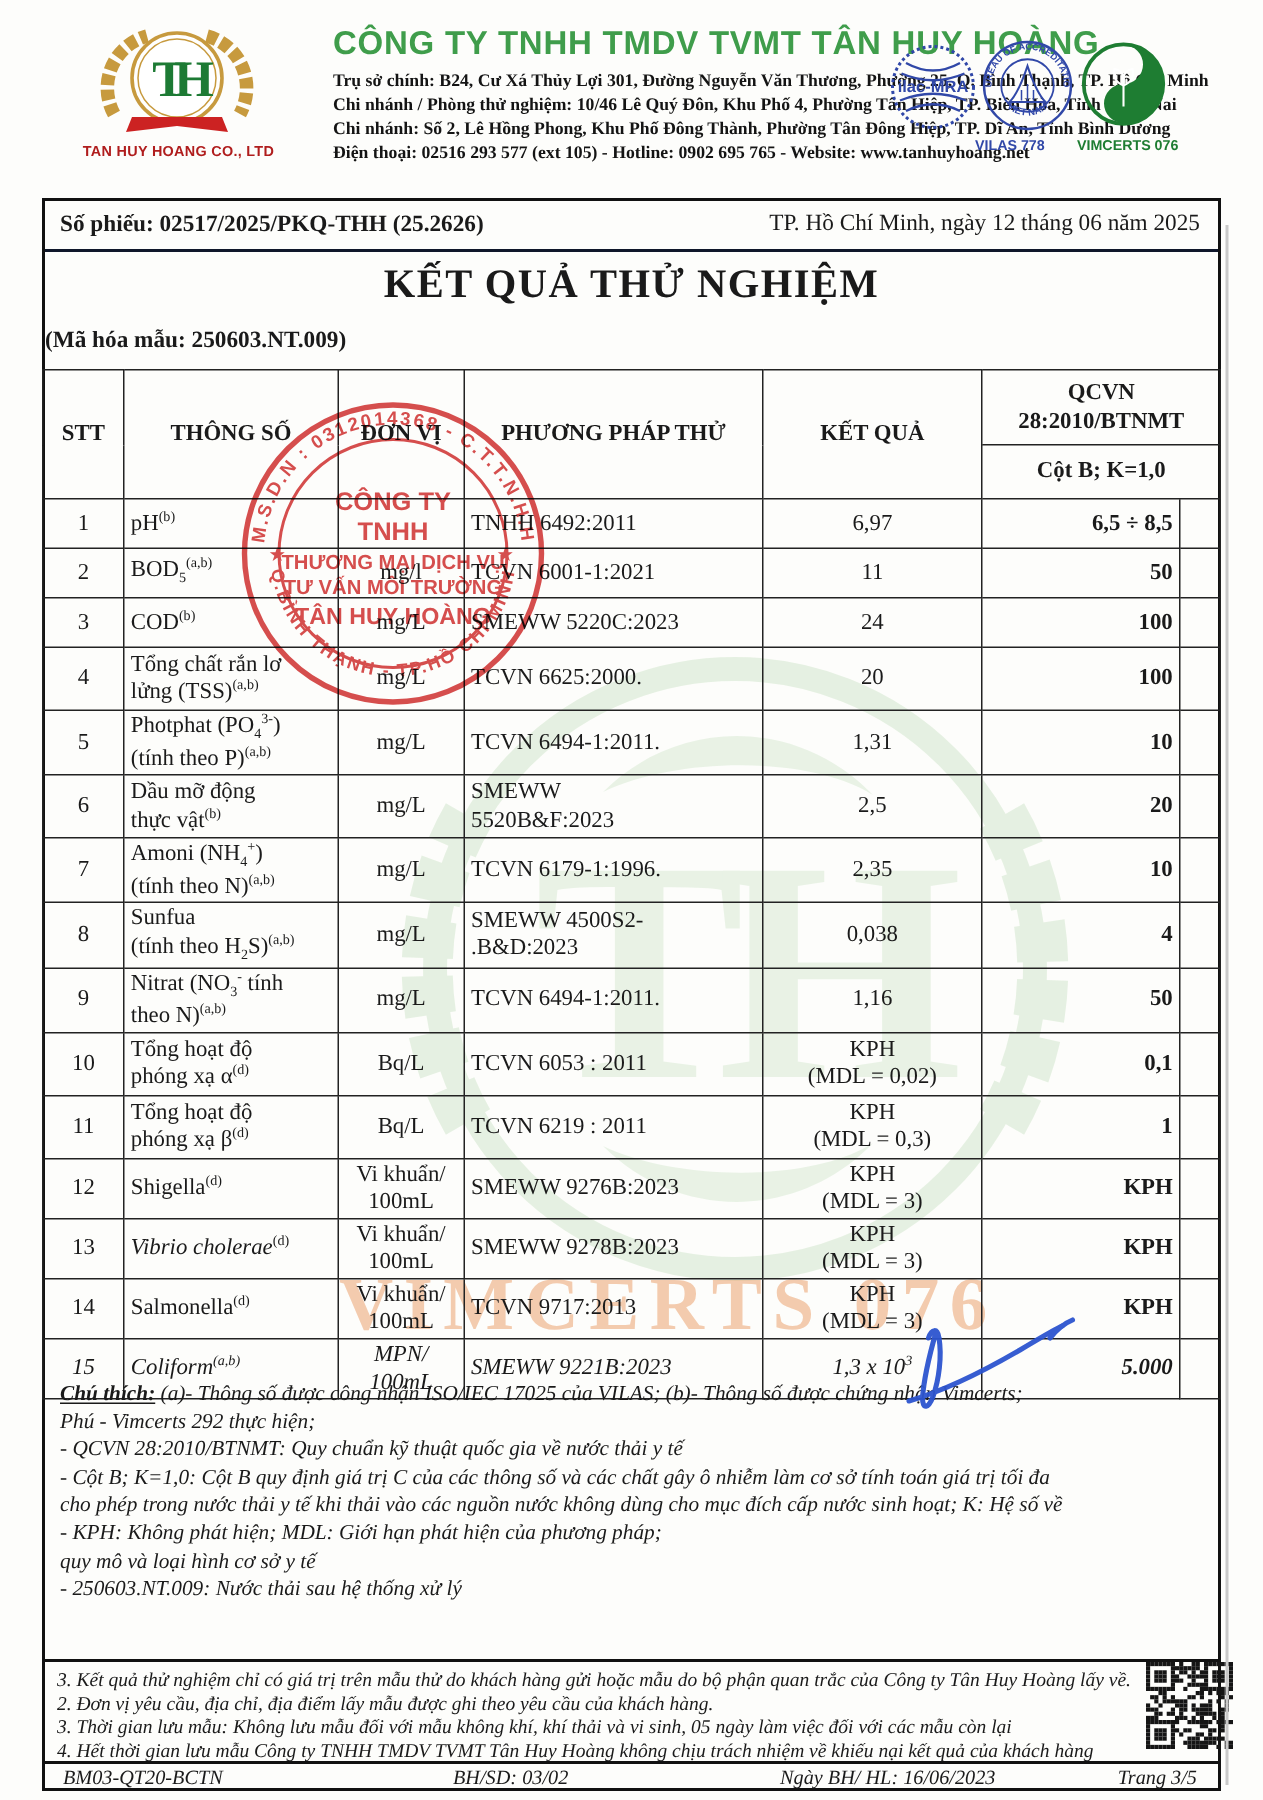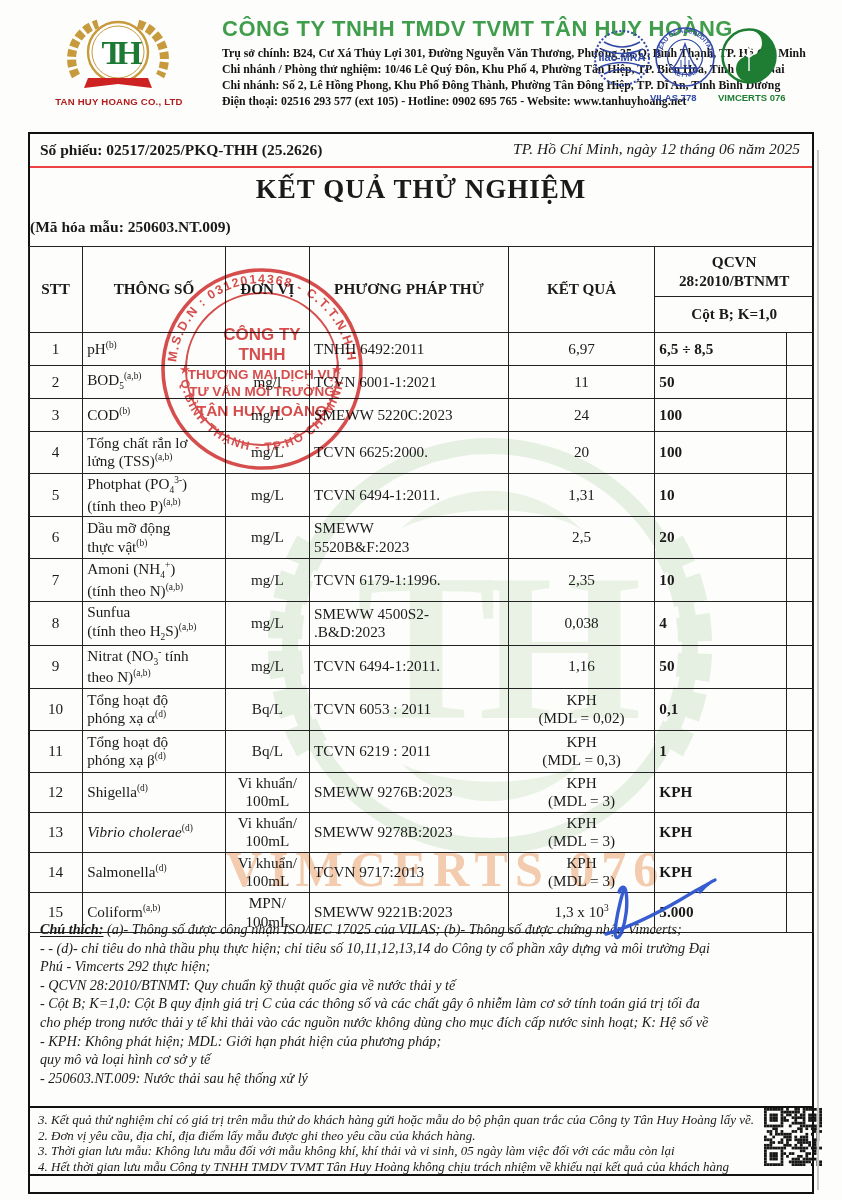--- a/index.html
+++ b/index.html
@@ -10,36 +10,36 @@
   
   #company-name{left:222px;top:16px;font-family:"Liberation Sans","DejaVu Sans",sans-serif;
     font-weight:bold;font-size:22px;letter-spacing:.5px;}
   .info-line{left:222px;font-size:11.8px;font-weight:600;white-space:nowrap;color:#141414;}
   #logo-caption{left:44px;top:96px;width:150px;text-align:center;font-size:9.6px;font-weight:bold;color:#b01d1d;
     font-family:"Liberation Sans",sans-serif;letter-spacing:.2px;}
   .stamp-label{font-family:"Liberation Sans",sans-serif;font-weight:bold;font-size:9.5px;white-space:nowrap;}
 
   
   #frame{left:28px;top:132px;width:786px;height:1062px;border:2px solid #111;box-sizing:border-box;}
-  #sophieu-row{left:0;top:0;width:100%;height:34px;border-bottom:2px solid #ef4444;box-sizing:border-box;}
+  #sophieu-row{left:0;top:0;width:100%;height:34px;border-bottom:2px solid #0f172a;box-sizing:border-box;}
   #sophieu{left:10px;top:7px;font-size:15.5px;font-weight:bold;}
-  #place-date{right:12px;top:6px;font-style:italic;font-size:15.5px;}
+  #place-date{right:12px;top:6px;font-size:15.5px;}
   #doc-title{left:0;top:40px;width:100%;text-align:center;font-size:27px;font-weight:bold;letter-spacing:1px;}
   #doc-subtitle{left:0;top:84px;width:100%;text-align:left;font-size:15.5px;font-weight:bold;}
 
   
   #results-table{position:absolute;left:-2px;top:112px;border-collapse:collapse;table-layout:fixed;width:786px;
     font-size:15.2px;}
   #results-table td,#results-table th{border:1.4px solid #222;padding:1px 4px;vertical-align:middle;
     overflow:hidden;line-height:1.22;background:transparent;}
   #results-table th{font-weight:bold;text-align:center;}
   td.c-stt,td.c-unit,td.c-result{text-align:center;}
   td.c-param{text-align:left;padding-left:8px;}
   td.c-method{text-align:left;padding-left:8px;}
-  td.c-limit{text-align:left;font-weight:bold;}
+  td.c-limit{text-align:right;font-weight:bold;}
   sup{font-size:.62em;} sub{font-size:.62em;}
 
   
   #notes{left:10px;top:786px;width:764px;font-style:italic;font-size:14.2px;line-height:18.6px;}
   #notes u{text-underline-offset:2px;}
 
   
   #footer-divider{left:0;top:972px;width:100%;height:2px;background:#111;}
   #footer-list{left:8px;top:978px;width:740px;font-style:italic;font-size:13px;line-height:15.6px;white-space:nowrap;}
   #bottom-divider{left:0;top:1040px;width:100%;height:2px;background:#111;}
@@ -282,53 +282,58 @@
           </tr>
           <tr style="height: 38px;">
             <td class="c-stt">14</td>
             <td class="c-param">Salmonella<sup>(d)</sup></td>
             <td class="c-unit">Vi khuẩn/<br>100mL</td>
             <td class="c-method">TCVN 9717:2013</td>
             <td class="c-result">KPH<br>(MDL = 3)</td>
             <td class="c-limit">KPH</td>
             <td class="c-extra"></td>
           </tr>
-          <tr style="height: 36px;">
+          <tr style="height: 36px; font-style: italic;">
             <td class="c-stt">15</td>
             <td class="c-param">Coliform<sup>(a,b)</sup></td>
             <td class="c-unit">MPN/<br>100mL</td>
             <td class="c-method">SMEWW 9221B:2023</td>
             <td class="c-result">1,3 x 10<sup>3</sup></td>
             <td class="c-limit">5.000</td>
             <td class="c-extra"></td>
           </tr>
         </tbody>
     </table>
 
     <div id="notes" class="abs">
         <div><u><b>Chú thích:</b></u> (a)- Thông số được công nhận ISO/IEC 17025 của VILAS; (b)- Thông số được chứng nhận Vimcerts;</div>
-        <div>- - (d)- chỉ tiêu do nhà thầu phụ thực hiện; chỉ tiêu số 10,11,12,13,14 do Công ty cổ phần xây dựng và môi trường Đại</div>
         <div>Phú - Vimcerts 292 thực hiện;</div>
         <div>- QCVN 28:2010/BTNMT: Quy chuẩn kỹ thuật quốc gia về nước thải y tế</div>
         <div>- Cột B; K=1,0: Cột B quy định giá trị C của các thông số  và các chất gây ô nhiễm  làm cơ sở tính toán giá trị tối đa</div>
         <div>cho phép trong nước thải y tế khi thải vào các nguồn nước không dùng cho mục đích cấp nước sinh hoạt; K: Hệ số về</div>
         <div>- KPH: Không phát hiện; MDL: Giới hạn phát hiện của phương pháp;</div>
         <div>quy mô và loại hình cơ sở y tế</div>
         <div>- 250603.NT.009: Nước thải sau hệ thống xử lý</div>
       </div>
 
     <div id="footer-divider" class="abs"></div>
     <div id="footer-list" class="abs">
         <div>3.  Kết quả thử nghiệm chỉ có giá trị trên mẫu thử do khách hàng gửi hoặc mẫu do bộ phận quan trắc của Công ty Tân Huy Hoàng lấy về.</div>
         <div>2.  Đơn vị yêu cầu, địa chỉ, địa điểm lấy mẫu được ghi theo yêu cầu của khách hàng.</div>
         <div>3.  Thời gian lưu mẫu: Không lưu mẫu đối với mẫu không khí, khí thải và vi sinh, 05 ngày làm việc đối với các mẫu còn lại</div>
         <div>4.  Hết thời gian lưu mẫu Công ty TNHH TMDV TVMT Tân Huy Hoàng không chịu trách nhiệm về khiếu nại kết quả của khách hàng</div>
       </div>
 
     <div id="bottom-divider" class="abs"></div>
+    <div id="bottom-bar" class="abs">
+      <span id="bar-code" class="abs">BM03-QT20-BCTN</span>
+      <span id="bar-bhsd" class="abs">BH/SD: 03/02</span>
+      <span id="bar-ngay" class="abs">Ngày BH/ HL: 16/06/2023</span>
+      <span id="bar-page" class="abs">Trang 3/5</span>
+    </div>
   </div>
 
   <svg id="red-stamp" class="abs" width="214" height="214" viewBox="0 0 214 214">
     <g stroke="#d23535" fill="none">
       <circle cx="107" cy="107" r="99" stroke-width="3.6"></circle>
       <circle cx="107" cy="107" r="76" stroke-width="2"></circle>
     </g>
     <defs>
       <path id="rArcTop" d="M21 107 A86 86 0 0 1 193 107"></path>
       <path id="rArcBot" d="M25 107 A82 82 0 0 0 189 107"></path>

